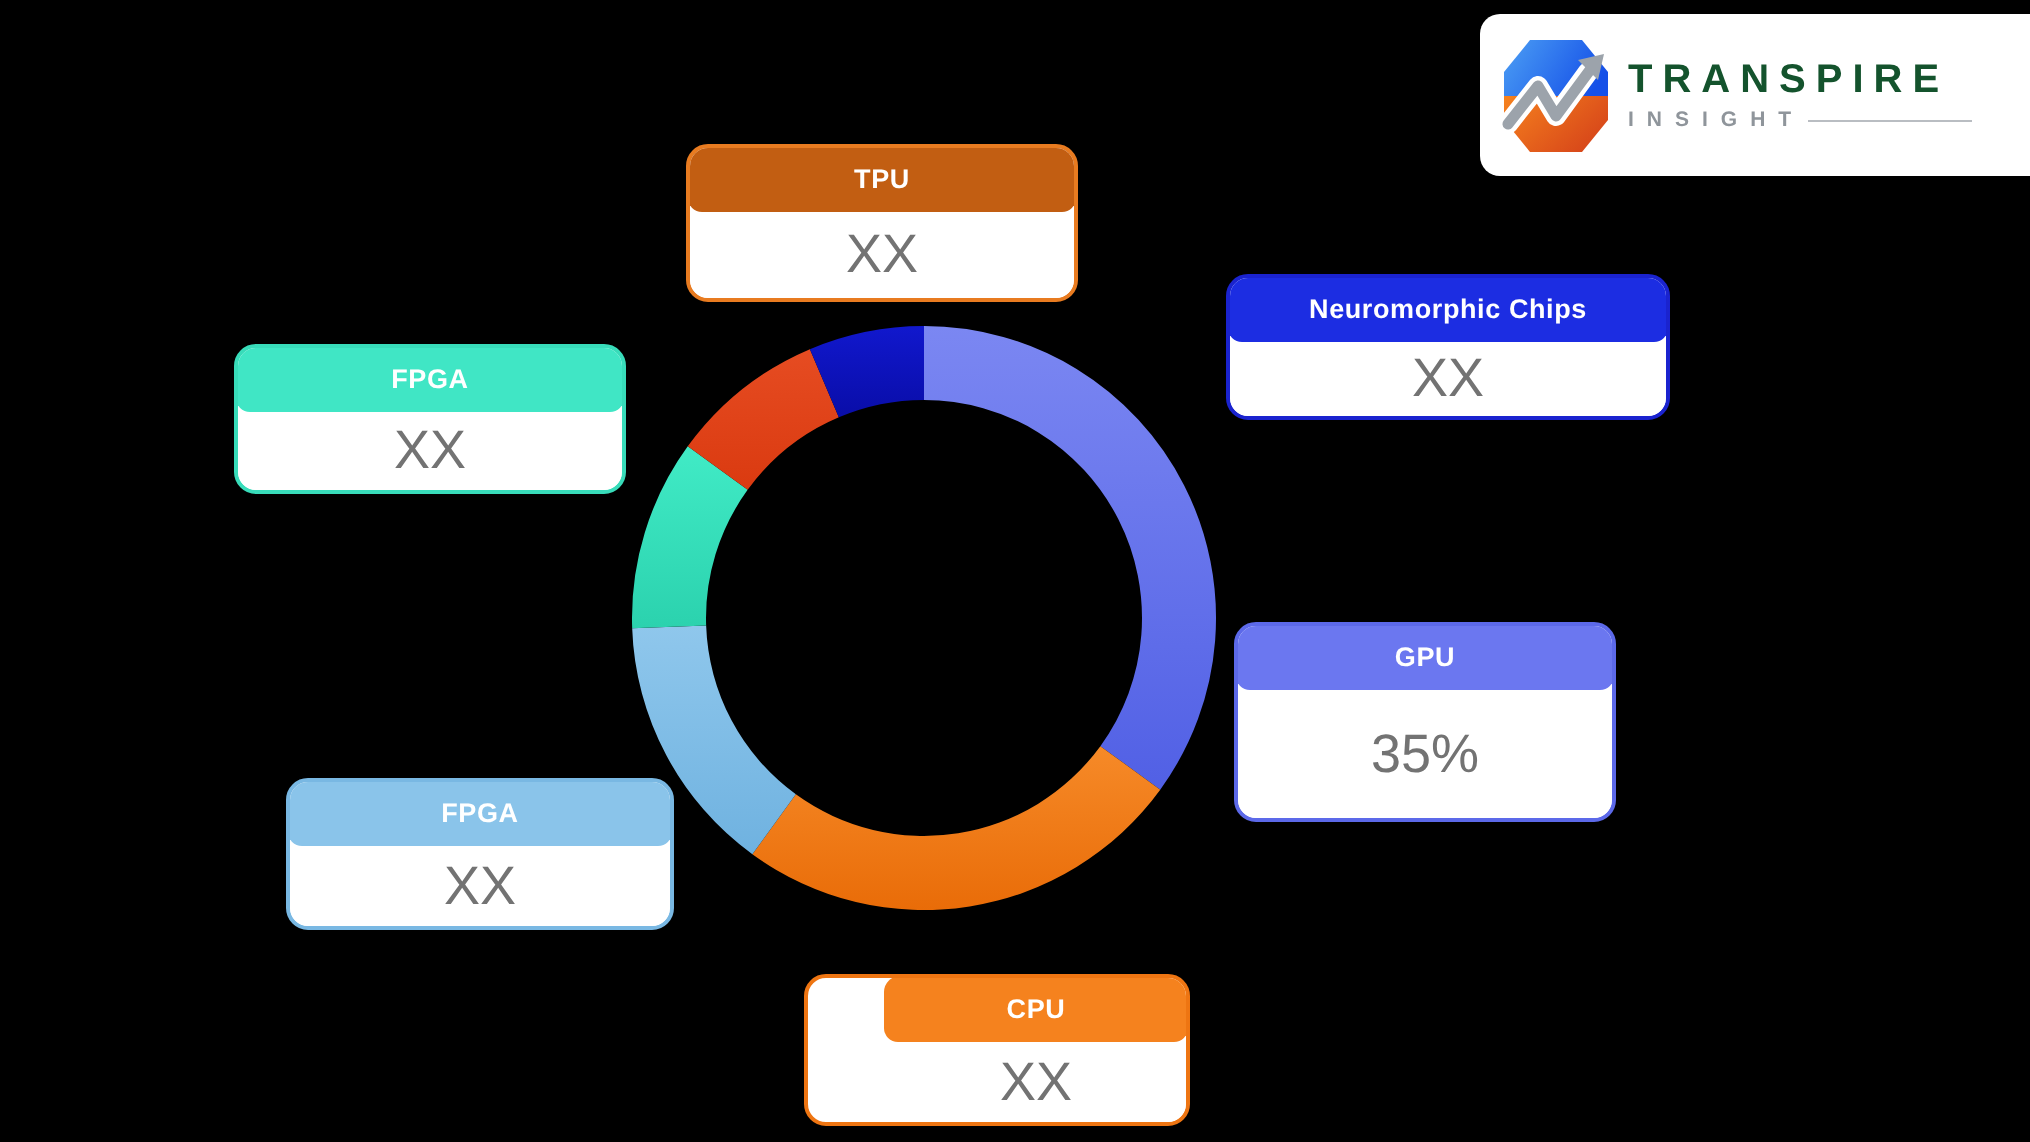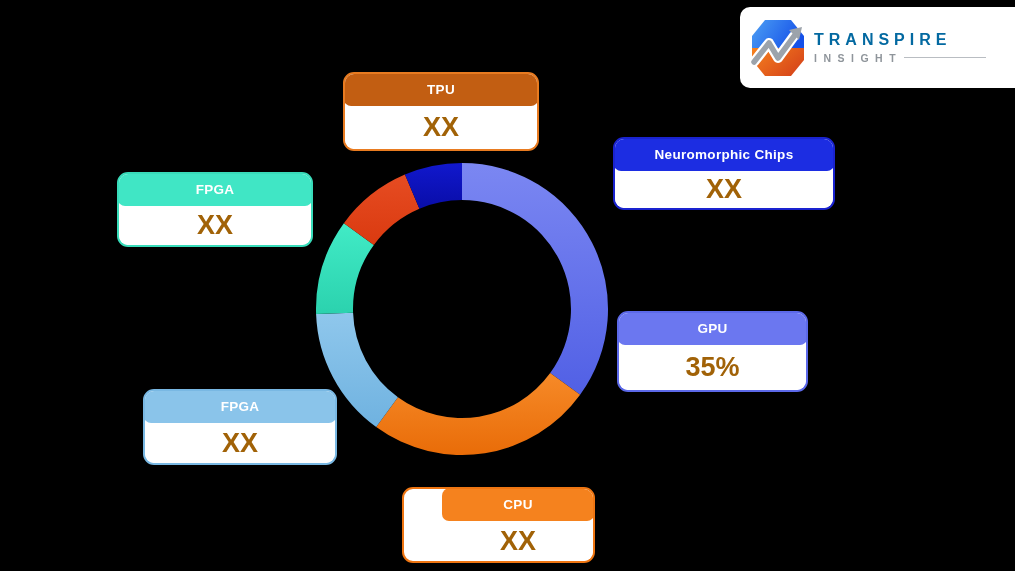--- a/index.html
+++ b/index.html
@@ -15,36 +15,36 @@
     box-shadow:3px 4px 6px rgba(0,0,0,0.45);
     display:flex;flex-direction:column;overflow:hidden;box-sizing:border-box;
   }
   .co-head{
     height:33px;flex:0 0 33px;display:flex;align-items:center;justify-content:center;
     border-radius:8px 8px 7px 7px;margin:-1px -1px 0 -1px;
   }
   .co-head span{color:#fff;font-size:13.5px;font-weight:bold;letter-spacing:.3px;}
   .co-body{
     flex:1;display:flex;align-items:center;justify-content:center;
-    color:#a16207;font-size:27px;font-weight:bold;background:#fff;border-radius:0 0 9px 9px;
+    color:#737373;font-size:27px;font-weight:normal;background:#fff;border-radius:0 0 9px 9px;
   }
   .co-tpu  {left:343px;top:72px; width:196px;height:79px;}
   .co-neuro{left:613px;top:137px;width:222px;height:73px;}
   .co-asic {left:117px;top:172px;width:196px;height:75px;}
-  .co-gpu  {left:617px;top:311px;width:191px;height:81px;}
+  .co-gpu  {left:617px;top:311px;width:191px;height:100px;}
   .co-fpga {left:143px;top:389px;width:194px;height:76px;}
   .co-cpu  {left:402px;top:487px;width:193px;height:76px;}
   
   .logo-card{
     position:absolute;left:740px;top:7px;width:275px;height:81px;background:#fff;
     border-radius:10px 0 0 10px;display:flex;align-items:center;padding-left:8px;box-sizing:border-box;
   }
   .logo-icon{width:60px;height:64px;flex:0 0 60px;}
   .logo-text{margin-left:6px;display:flex;flex-direction:column;}
-  .brand-title{font-size:16px;font-weight:600;letter-spacing:5px;color:#0369a1;line-height:1.1;}
+  .brand-title{font-size:20px;font-weight:600;letter-spacing:5px;color:#14532d;line-height:1.1;}
   .brand-sub-row{display:flex;align-items:center;margin-top:3px;}
   .brand-subtitle{font-size:10.5px;font-weight:700;letter-spacing:6.5px;color:#8f959b;}
   .brand-rule{height:1px;background:#b9bdc2;width:82px;margin-left:2px;}
 </style>
 </head>
 <body>
 
 <div id="canvas">
 
   <svg id="donut" viewBox="0 0 1015 571">

